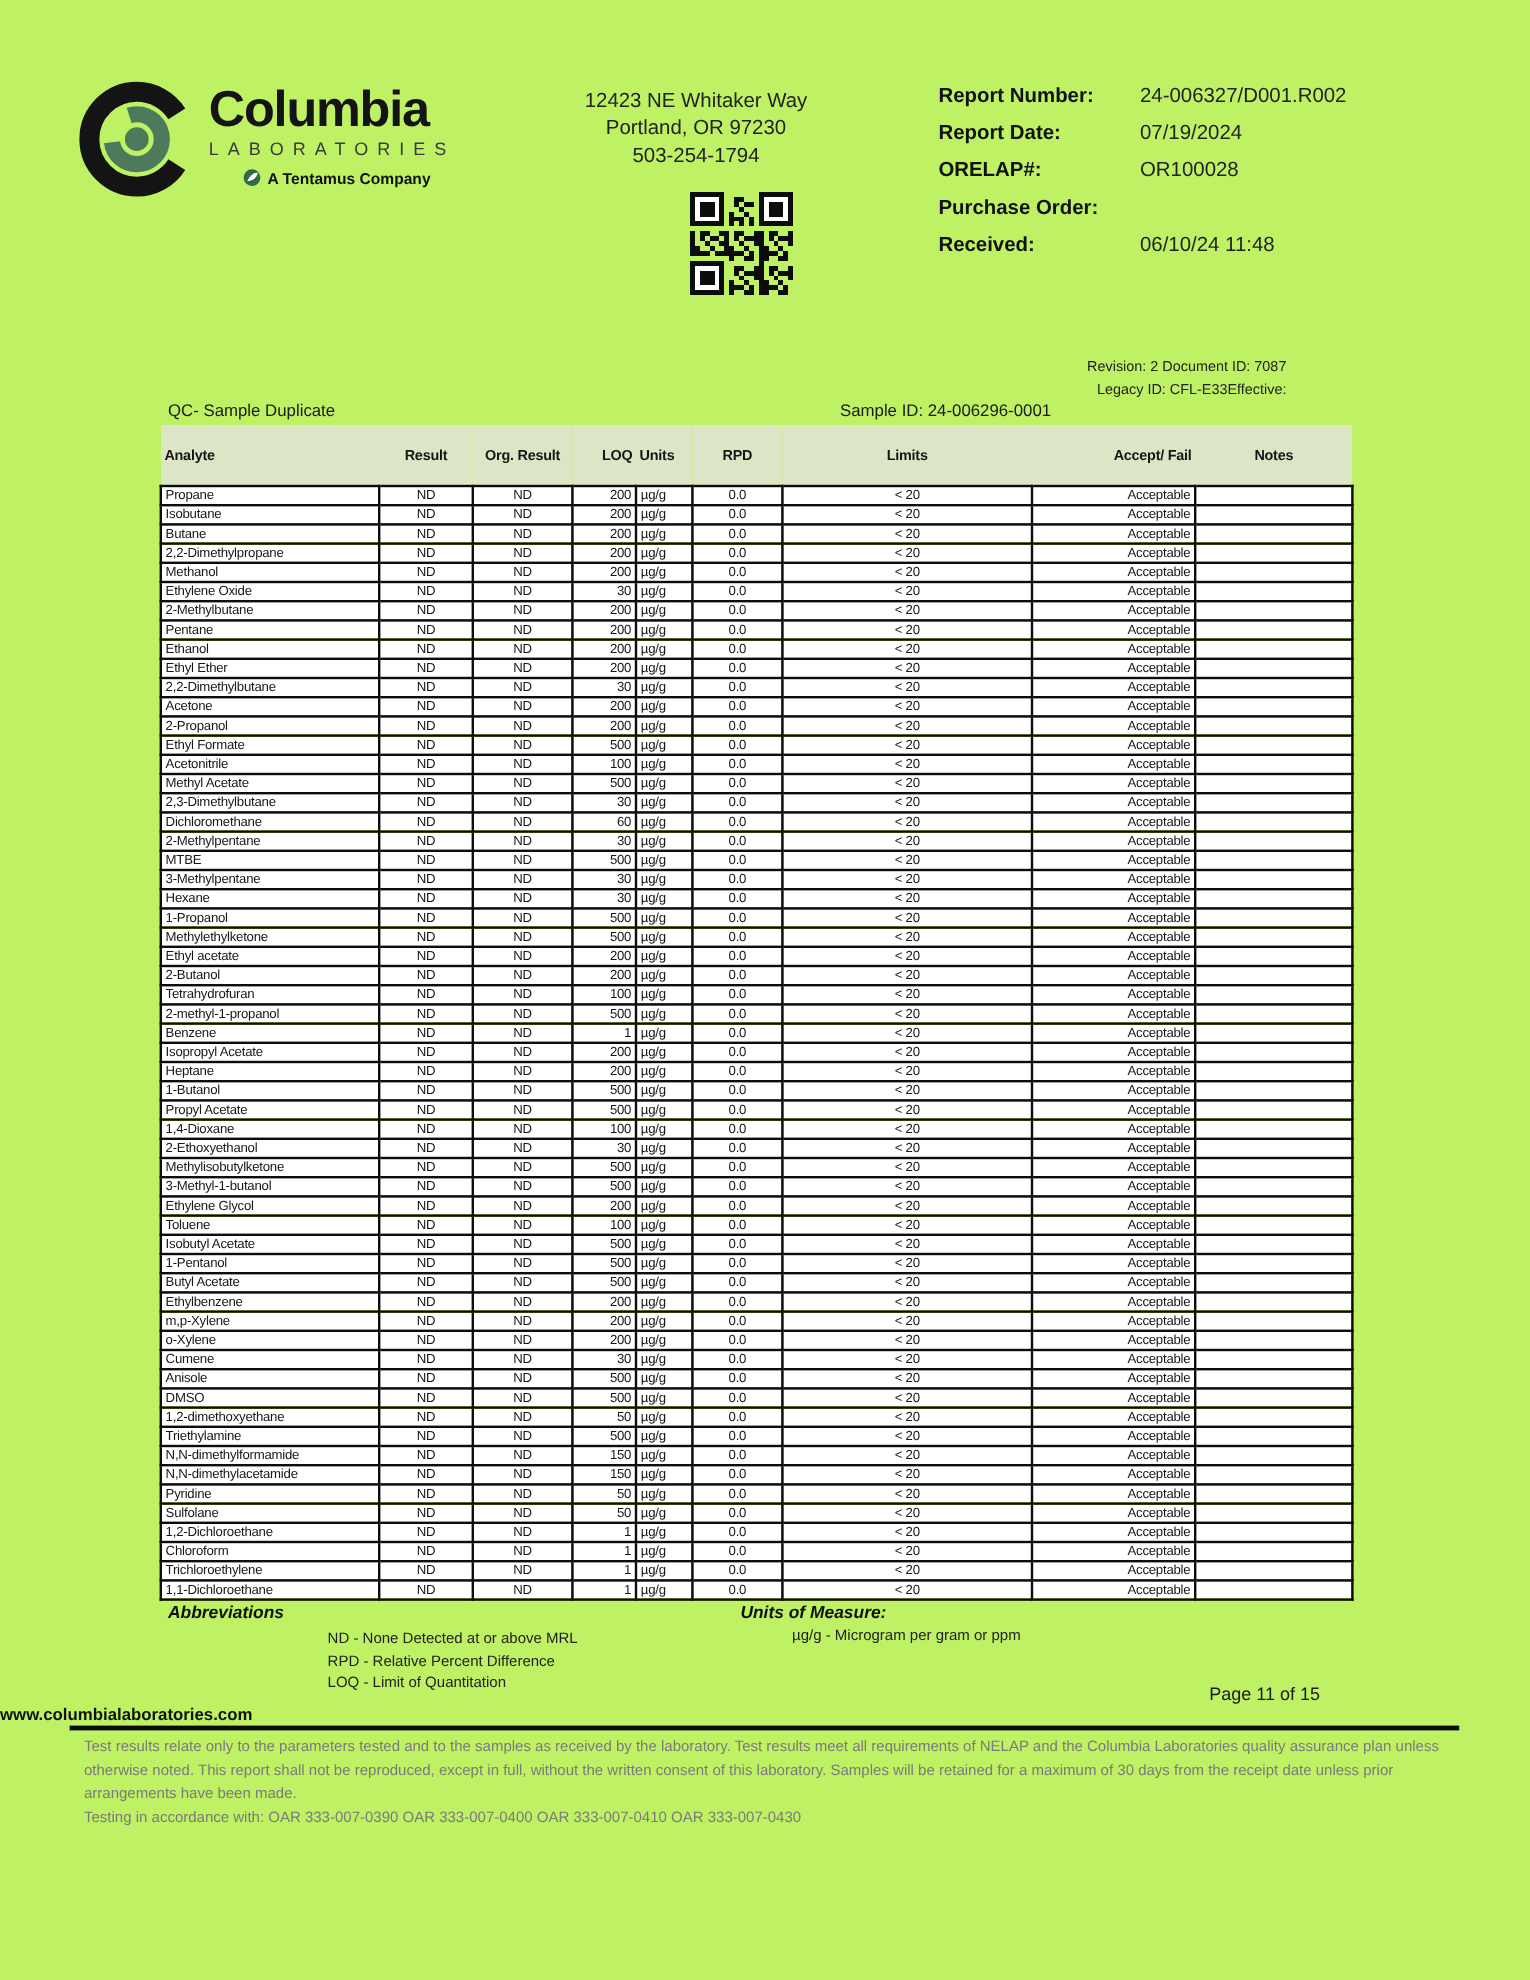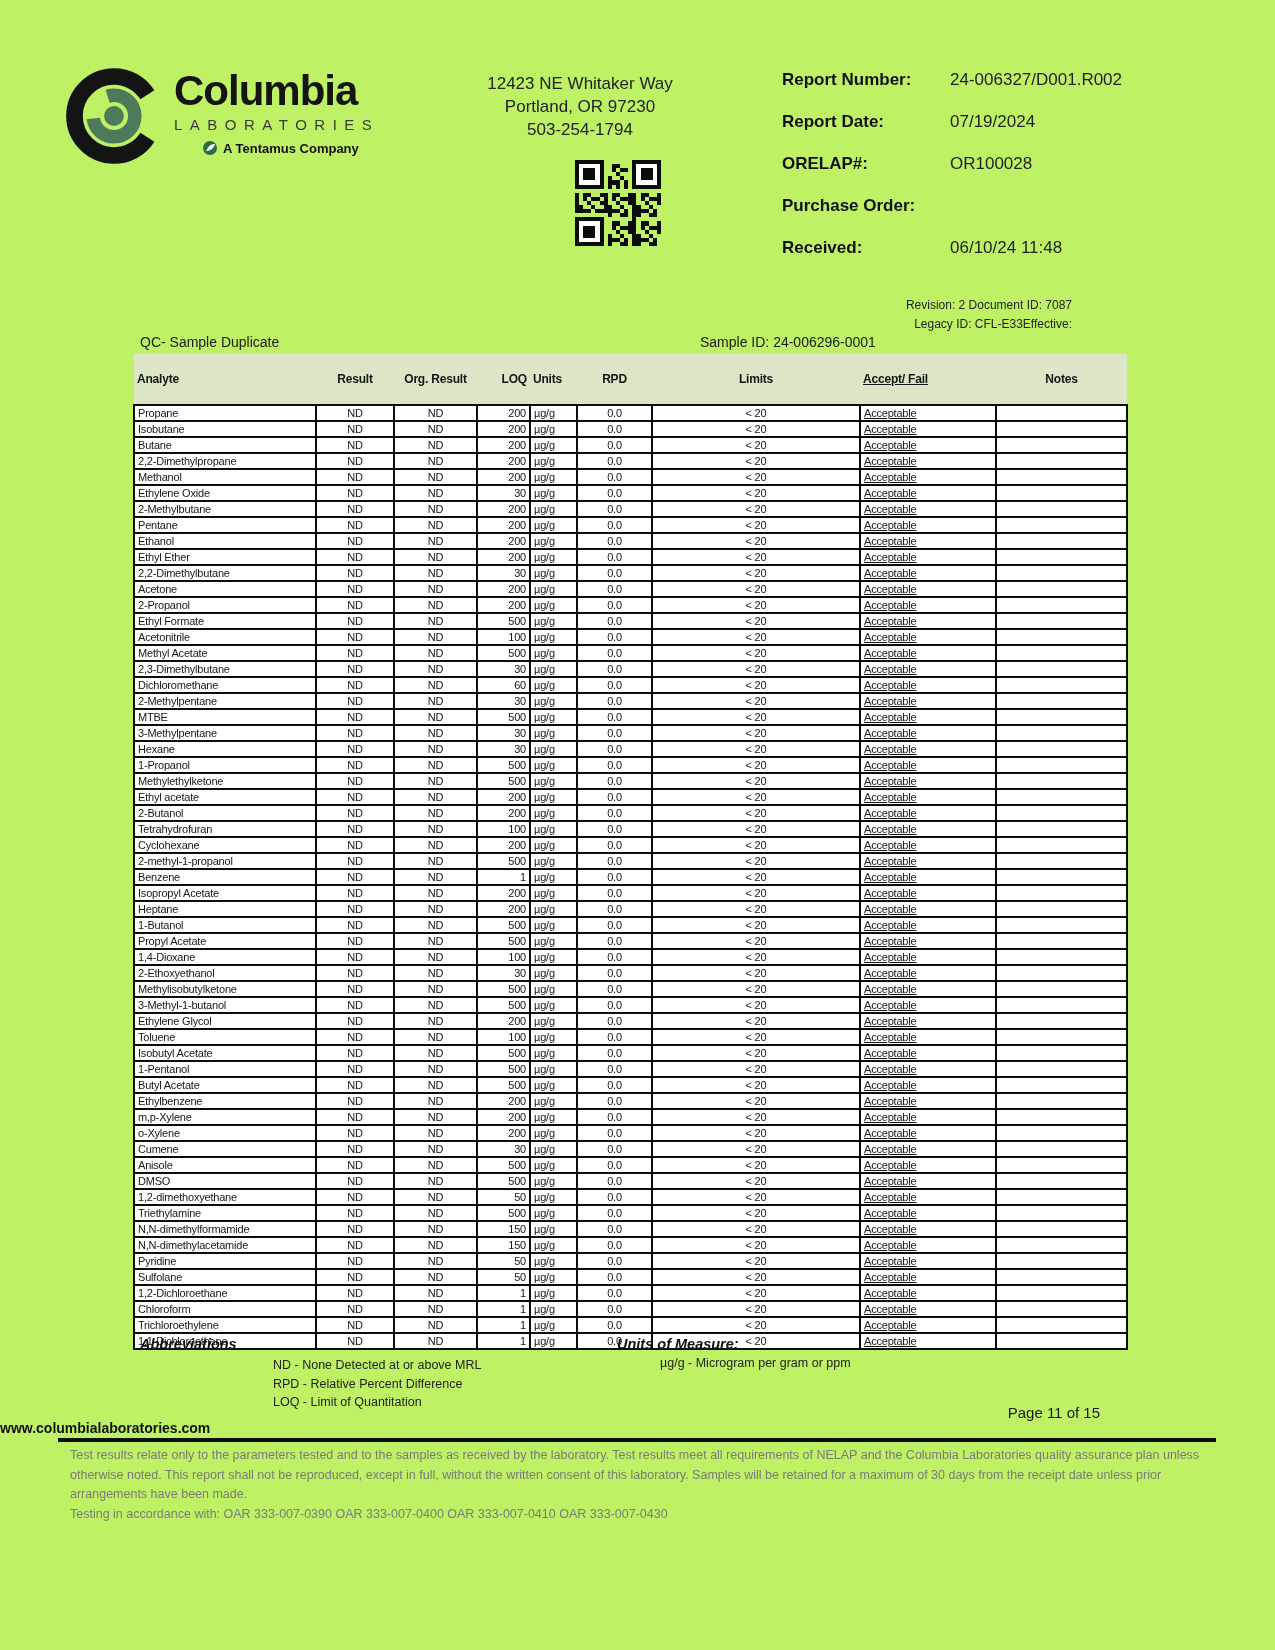--- a/index.html
+++ b/index.html
@@ -13,21 +13,21 @@
   .logo-text{margin-left:8px;padding-top:6px;}
   .logo-brand{font-size:42px;font-weight:700;letter-spacing:-1px;color:#141414;line-height:1;}
   .logo-sub{font-size:15px;letter-spacing:7.5px;color:#3a3a3a;margin-top:4px;}
   .logo-tagline{display:flex;align-items:center;gap:5px;margin-top:7px;margin-left:28px;
     font-size:13px;font-weight:700;color:#111;}
   .leaf{width:16px;height:16px;}
   .addr{position:absolute;left:430px;top:72px;width:300px;text-align:center;
     font-size:17px;line-height:23px;color:#222;}
   .qr{position:absolute;left:575px;top:160px;width:86px;height:86px;}
   .report-fields{position:absolute;left:782px;top:70px;width:420px;
-    display:grid;grid-template-columns:168px 1fr;row-gap:22px;font-size:17px;}
+    display:grid;grid-template-columns:168px 1fr;row-gap:11px;font-size:17px;}
   .rf-label{font-weight:700;color:#111;}
   .rf-value{color:#222;}
   
   .meta{position:absolute;left:600px;top:296px;width:472px;text-align:right;
     font-size:12px;line-height:19px;color:#222;}
   .section-line{position:absolute;left:140px;top:334px;width:940px;font-size:14px;color:#1b1b1b;}
   .sample-id{position:absolute;left:560px;top:0;}
   
   table.results{position:absolute;left:133px;top:354px;width:939px;border-collapse:collapse;
     table-layout:fixed;font-size:11px;letter-spacing:-0.2px;color:#161616;}
@@ -35,21 +35,21 @@
     border:none;padding:16px 3px;white-space:nowrap;overflow:hidden;}
   table.results td{border:2px solid #0c0c0c;height:14px;padding:0 3px;
     white-space:nowrap;overflow:hidden;background:#fff;}
   .c-analyte{width:176px;text-align:left;}
   .c-result{width:72px;text-align:center;}
   .c-org{width:77px;text-align:center;}
   .c-loq{width:47px;text-align:right;}
   .c-units{width:41px;text-align:left;}
   .c-rpd{width:69px;text-align:center;}
   .c-limits{width:202px;text-align:center;}
-  .c-accept{width:130px;text-align:left;text-decoration:underline;}
+  .c-accept{width:130px;text-align:right;}
   .c-notes{width:125px;text-align:center;}
   td.c-units{border-left-width:1px;}
   th.c-units{text-align:left;}
   th.c-analyte{text-align:left;}
   th.c-loq{text-align:right;}
   td.c-limits{border-left-width:3px;}
   
   .abbr-title{position:absolute;left:140px;top:1336px;font-size:14.5px;font-weight:700;font-style:italic;color:#111;text-align:center;}
   .uom-title{position:absolute;left:617px;top:1336px;font-size:14.5px;font-weight:700;font-style:italic;color:#111;}
   .abbr-list{position:absolute;left:273px;top:1356px;font-size:12.5px;line-height:18.5px;color:#222;}
@@ -558,31 +558,20 @@
           <td class="c-result">ND</td>
           <td class="c-org">ND</td>
           <td class="c-loq">100</td>
           <td class="c-units">µg/g</td>
           <td class="c-rpd">0.0</td>
           <td class="c-limits">&lt; 20</td>
           <td class="c-accept">Acceptable</td>
           <td class="c-notes"></td>
         </tr>
         <tr>
-          <td class="c-analyte">Cyclohexane</td>
-          <td class="c-result">ND</td>
-          <td class="c-org">ND</td>
-          <td class="c-loq">200</td>
-          <td class="c-units">µg/g</td>
-          <td class="c-rpd">0.0</td>
-          <td class="c-limits">&lt; 20</td>
-          <td class="c-accept">Acceptable</td>
-          <td class="c-notes"></td>
-        </tr>
-        <tr>
           <td class="c-analyte">2-methyl-1-propanol</td>
           <td class="c-result">ND</td>
           <td class="c-org">ND</td>
           <td class="c-loq">500</td>
           <td class="c-units">µg/g</td>
           <td class="c-rpd">0.0</td>
           <td class="c-limits">&lt; 20</td>
           <td class="c-accept">Acceptable</td>
           <td class="c-notes"></td>
         </tr>

